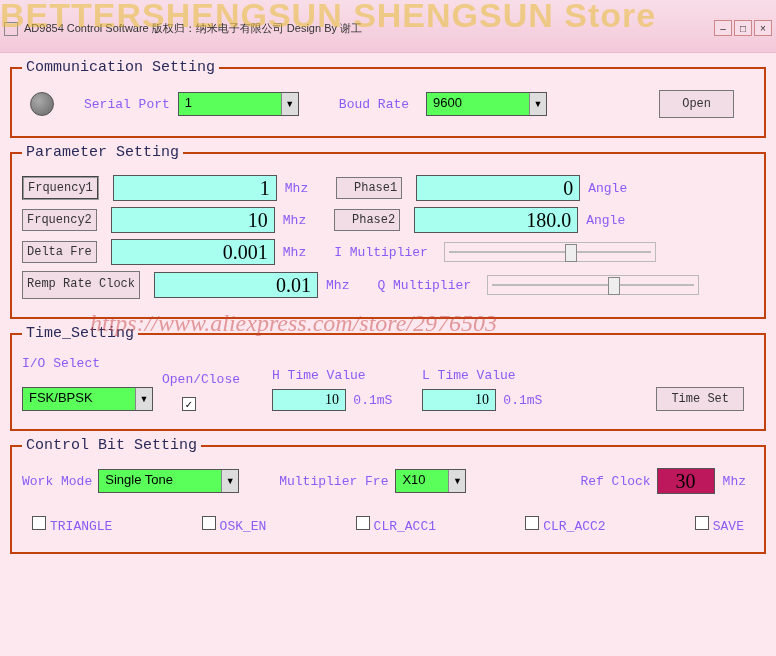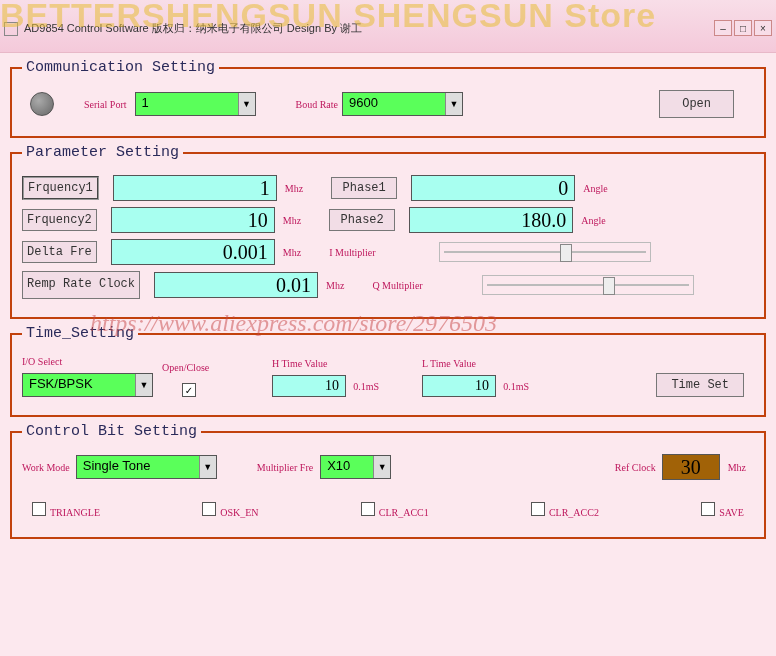--- a/index.html
+++ b/index.html
@@ -6,30 +6,30 @@
 .titlebar{height:20px;background:linear-gradient(#f8dee8,#f4c9da);border-bottom:1px solid #e8b8c8;display:flex;align-items:flex-end;padding:16px 4px;font-size:11px;color:#333}
 .titlebar .ticon{width:12px;height:12px;border:1px solid #888;margin-right:6px}
 .titlebar .sp{flex:1}
 .titlebar .wbtn{width:16px;height:14px;border:1px solid #c88;margin-left:2px;display:flex;align-items:center;justify-content:center;font-size:10px;background:#f8dde8}
 .watermark1{position:absolute;top:-4px;left:0;font-size:34px;font-weight:bold;color:rgba(232,190,56,0.55);letter-spacing:1px;pointer-events:none;z-index:10;font-family:Arial}
 .watermark2{position:absolute;top:310px;left:90px;font-size:24px;font-style:italic;font-family:"Comic Sans MS",cursive;color:rgba(200,70,70,0.5);pointer-events:none;z-index:10}
 fieldset{border:2px solid #c2410c;margin:6px 10px;padding:8px 10px 12px 10px;background:#fce8ee}
 legend{font-size:15px;color:#2a2a5a;padding:0 4px;font-family:"Courier New",monospace}
 .row{display:flex;align-items:center;margin:6px 0}
 .led{width:22px;height:22px;border-radius:50%;background:radial-gradient(circle at 35% 35%,#aaa,#666);border:1px solid #555;margin-right:30px;margin-left:8px}
-.lbl{color:#be185d;font-family:Liberation Serif, serif;font-size:10px}
+.lbl{color:#8b5cf6;font-family:Liberation Mono, monospace;font-size:13px}
 .combo{display:inline-flex;align-items:stretch;height:22px;border:1px solid #555;background:#5aff5a}
 .combo .cval{padding:2px 6px;min-width:90px;font-size:13px}
 .combo .carrow{width:16px;background:#ddd;border-left:1px solid #888;display:flex;align-items:center;justify-content:center;font-size:9px}
 .btn{border:1px solid #777;background:#f2dde6;padding:4px 14px;font-size:12px;color:#333;font-family:"Courier New",monospace}
-.btn.sm{padding:3px 4px;min-width:66px;text-align:center;font-size:12px}
+.btn.sm{padding:3px 4px;min-width:66px;text-align:right;font-size:12px}
 .btn.active{border:2px groove #999}
 .numbox{border:1px solid #555;background:#a8fff0;height:24px;text-align:right;padding:0 6px;font-size:20px;font-family:"Times New Roman",serif;display:inline-flex;align-items:center;justify-content:flex-end}
 .numbox.sm{height:20px;font-size:14px;width:60px}
-.numbox.ref{background:#a16207;width:44px;text-align:left;justify-content:center}
+.numbox.ref{background:#be185d;width:44px;text-align:left;justify-content:center}
 .slider{height:18px;border:1px solid #bbb;background:#fce8ee;position:relative;flex:1}
 .slider .track{position:absolute;top:8px;left:4px;right:4px;height:2px;background:#bbb}
 .slider .thumb{position:absolute;top:1px;width:10px;height:16px;background:#eee;border:1px solid #888}
 .chk{width:12px;height:12px;border:1px solid #555;background:#fff;display:inline-flex;align-items:center;justify-content:center;font-size:10px;margin-right:4px}
 </style>
 </head>
 <body>
 
 <div class="watermark1">BETTERSHENGSUN SHENGSUN Store</div>
 <div class="watermark2">https://www.aliexpress.com/store/2976503</div>
@@ -46,21 +46,21 @@
 <fieldset>
   <legend>Communication Setting</legend>
   <div class="row">
     <div class="led"></div>
     <span class="lbl" style="margin-right:8px">Serial Port</span>
     <div class="combo">
       <span class="cval">1</span>
       <span class="carrow">▼</span>
     </div>
     <span style="width:40px"></span>
-    <span class="lbl" style="margin-right:4px">Boud Rate</span>
+    <span class="lbl" style="margin-right:17px">Boud Rate</span>
     <div class="combo">
       <span class="cval">9600</span>
       <span class="carrow">▼</span>
     </div>
     <span style="flex:1"></span>
     <button class="btn" style="padding:6px 22px">Open</button>
     <span style="width:20px"></span>
   </div>
 </fieldset>
 
@@ -116,21 +116,21 @@
         <div class="thumb" style="left:120px"></div>
       </div>
   </div>
 </fieldset>
 
 <fieldset>
   <legend>Time_Setting</legend>
   <div class="row" style="align-items:flex-end">
     <div style="width:140px">
       <div class="lbl">I/O Select</div>
-      <div class="combo" style="margin-top:6px">
+      <div class="combo" style="margin-top:16px">
         <span class="cval" style="min-width:100px">FSK/BPSK</span>
         <span class="carrow">▼</span>
       </div>
     </div>
     <div style="width:110px">
       <div class="lbl">Open/Close</div>
       <div style="margin-top:10px;margin-left:20px"><span class="chk">✓</span></div>
     </div>
     <div style="width:150px">
       <div class="lbl">H Time Value</div>

